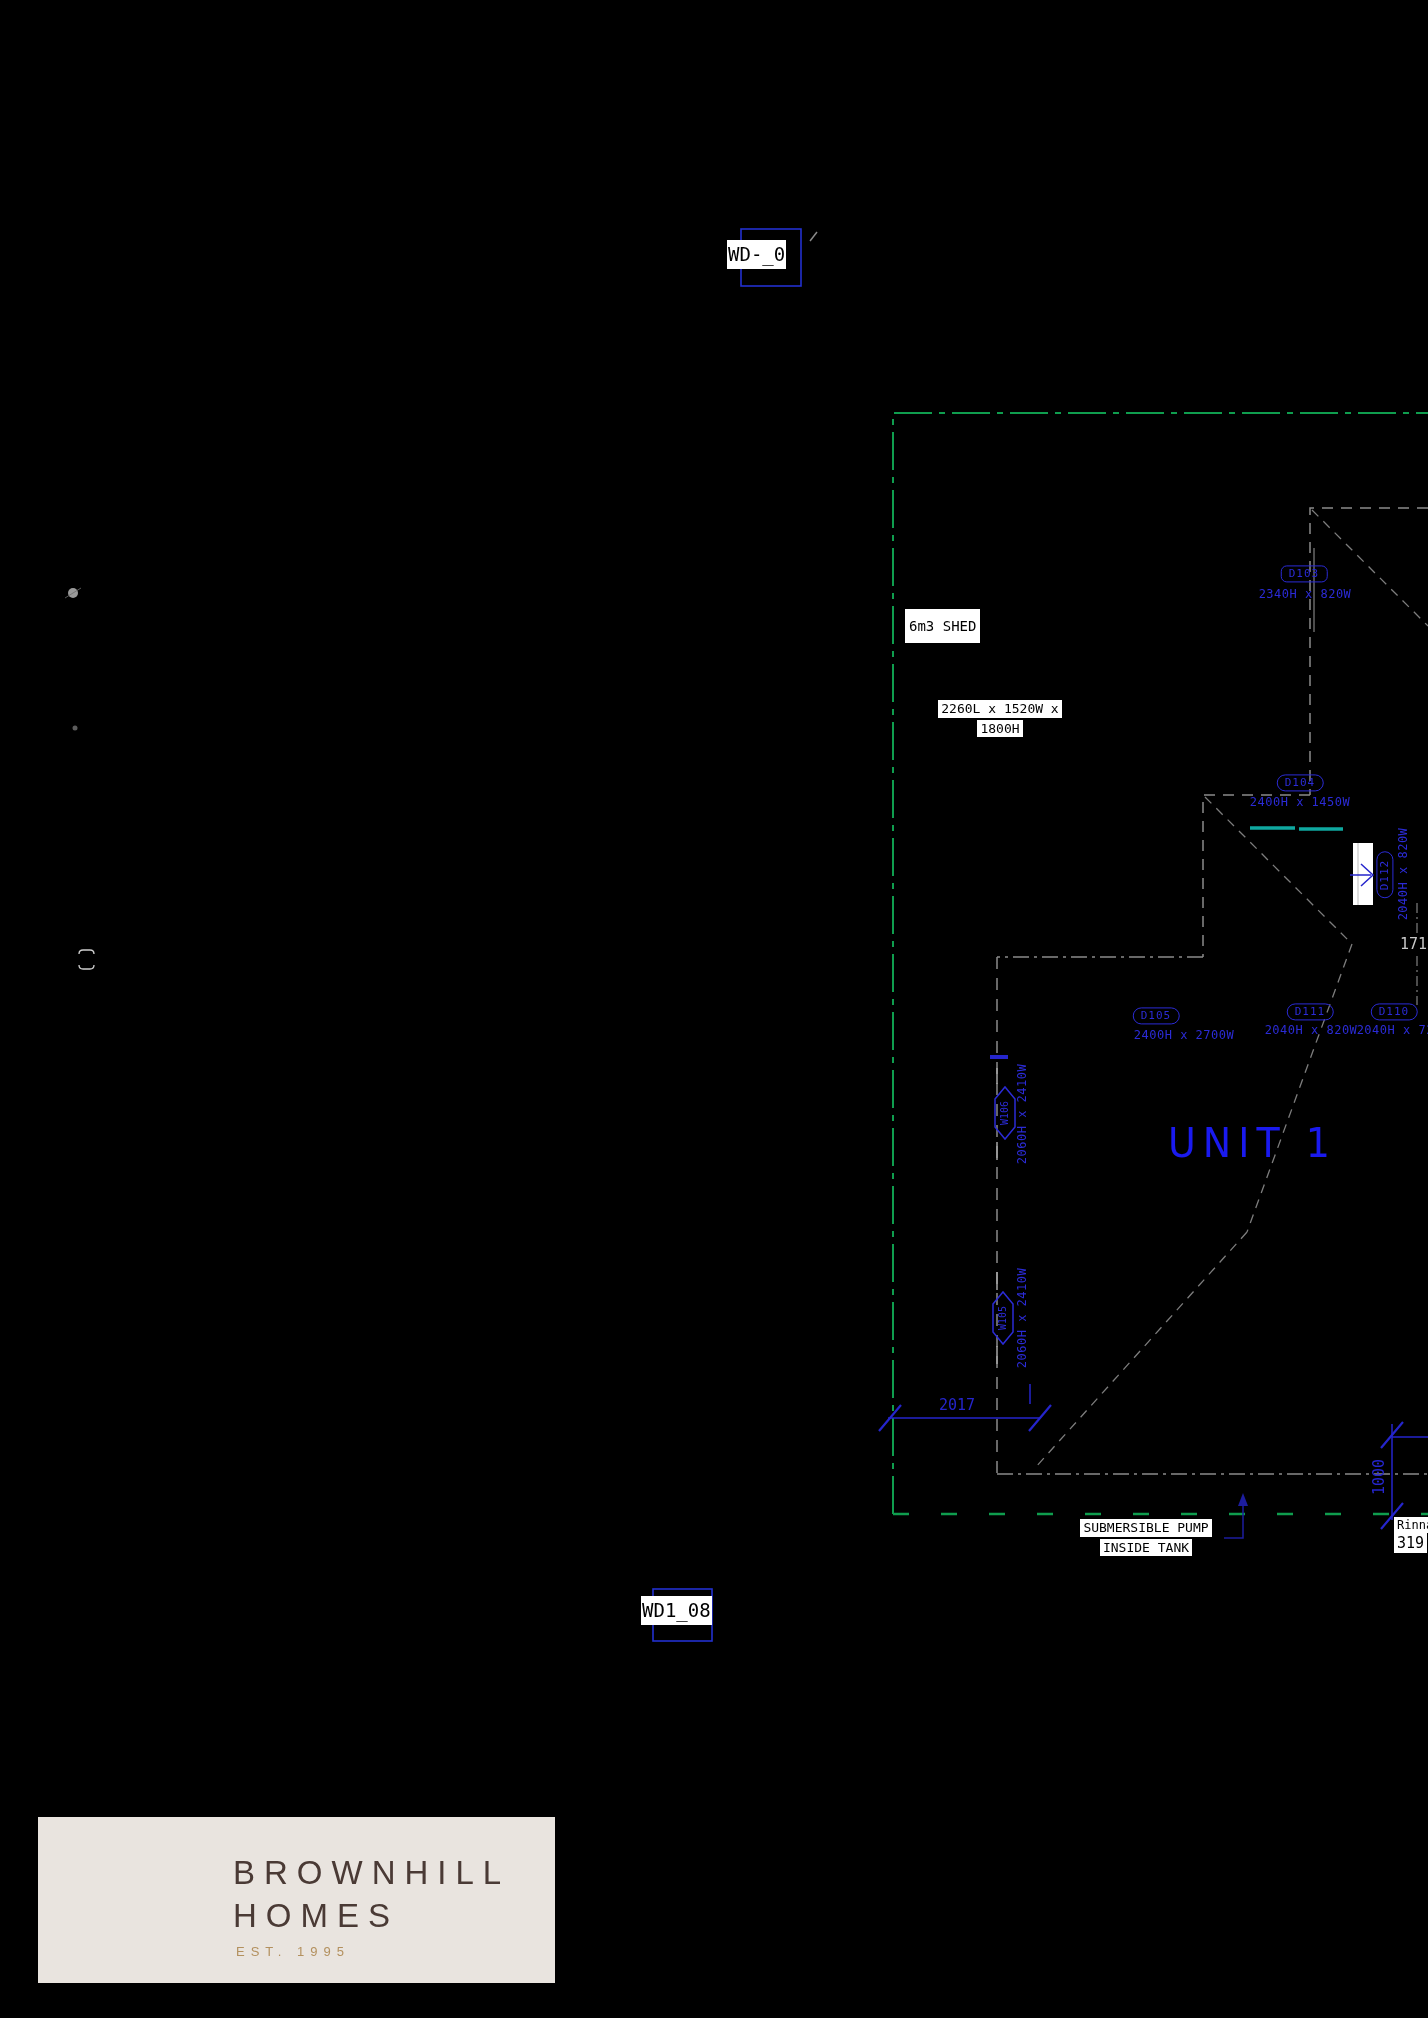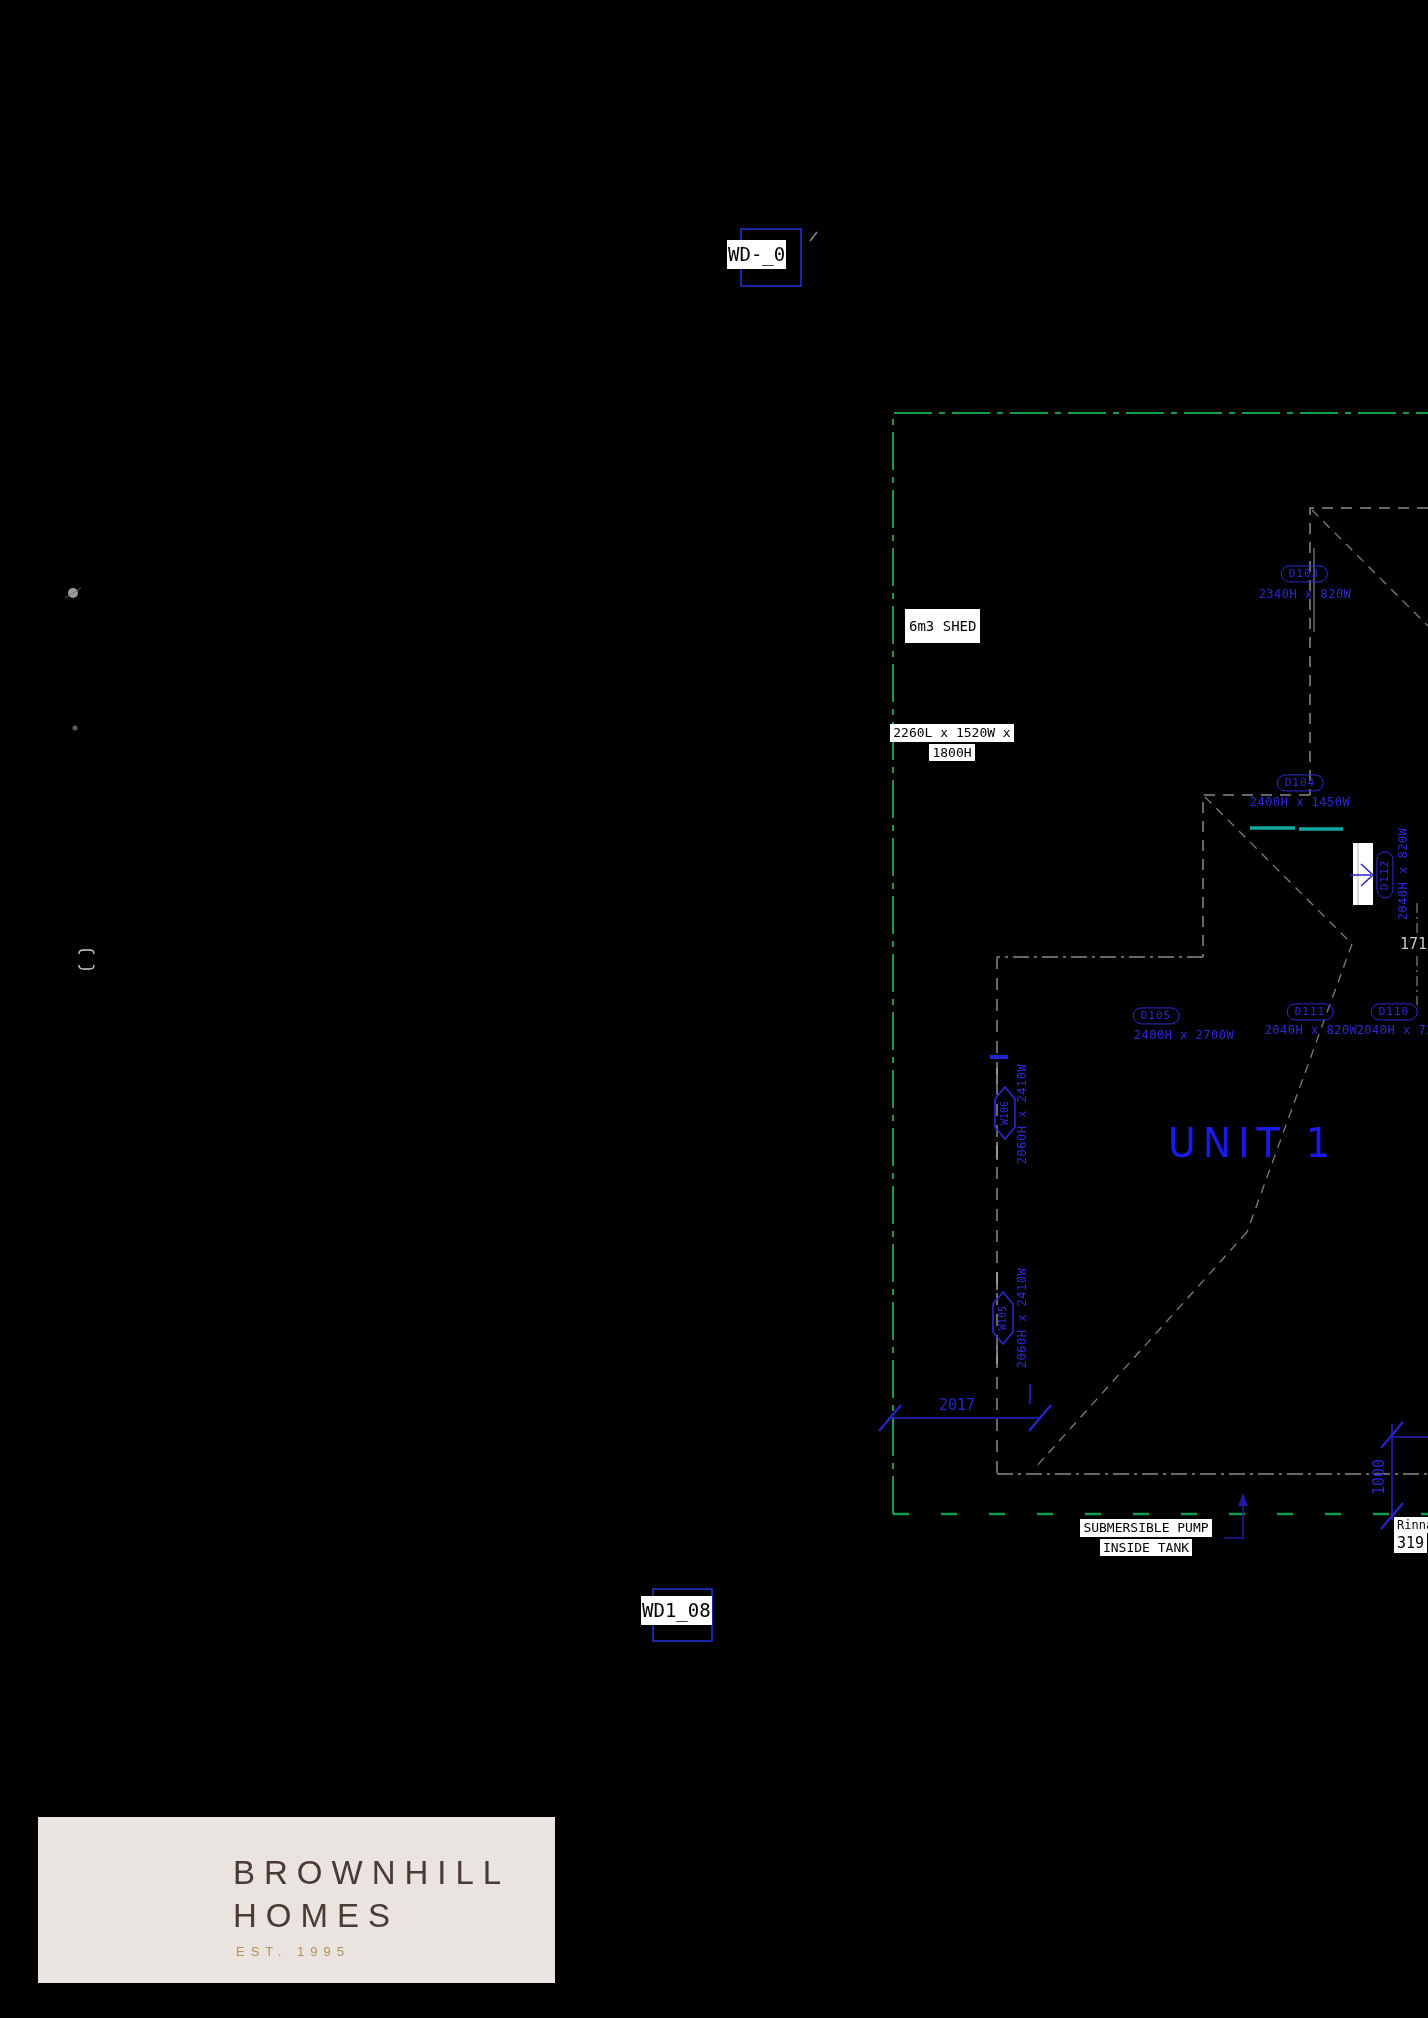--- a/index.html
+++ b/index.html
@@ -119,26 +119,26 @@
     <path d="M62 61 C100 61 100 118 56 118"></path>
     <path d="M66 26 V137"></path>
     <path d="M121 40 V137"></path>
     <path d="M66 88 H121"></path>
   </g>
 </svg>
 
 <div class="wlabel marker" style="left:727px;top:240px;">WD-_0</div>
 
 <div class="wlabel" style="left:905px;top:609px;">6m3 SHED</div>
-<div class="note-stack" style="left:882px;top:698px;width:140px;margin-top:24px;">
+<div class="note-stack" style="left:930px;top:698px;width:140px;">
   <span>2260L x 1520W x</span><br>
   <span>1800H</span>
 </div>
 
-<div class="door-tag" style="left:1304px;top:574px;">D103</div>
+<div class="door-tag" style="left:1304px;top:574px;border-radius:6px;">D103</div>
 <div class="door-size" style="left:1305px;top:594px;">2340H x 820W</div>
 
 <div class="door-tag" style="left:1300px;top:783px;">D104</div>
 <div class="door-size" style="left:1300px;top:802px;">2400H x 1450W</div>
 
 <div class="door-tag" style="left:1156px;top:1016px;">D105</div>
 <div class="door-size" style="left:1176px;top:1035px;margin-left:8px;">2400H x 2700W</div>
 
 <div class="door-tag" style="left:1310px;top:1012px;">D111</div>
 <div class="door-size" style="left:1311px;top:1030px;">2040H x 820W</div>

